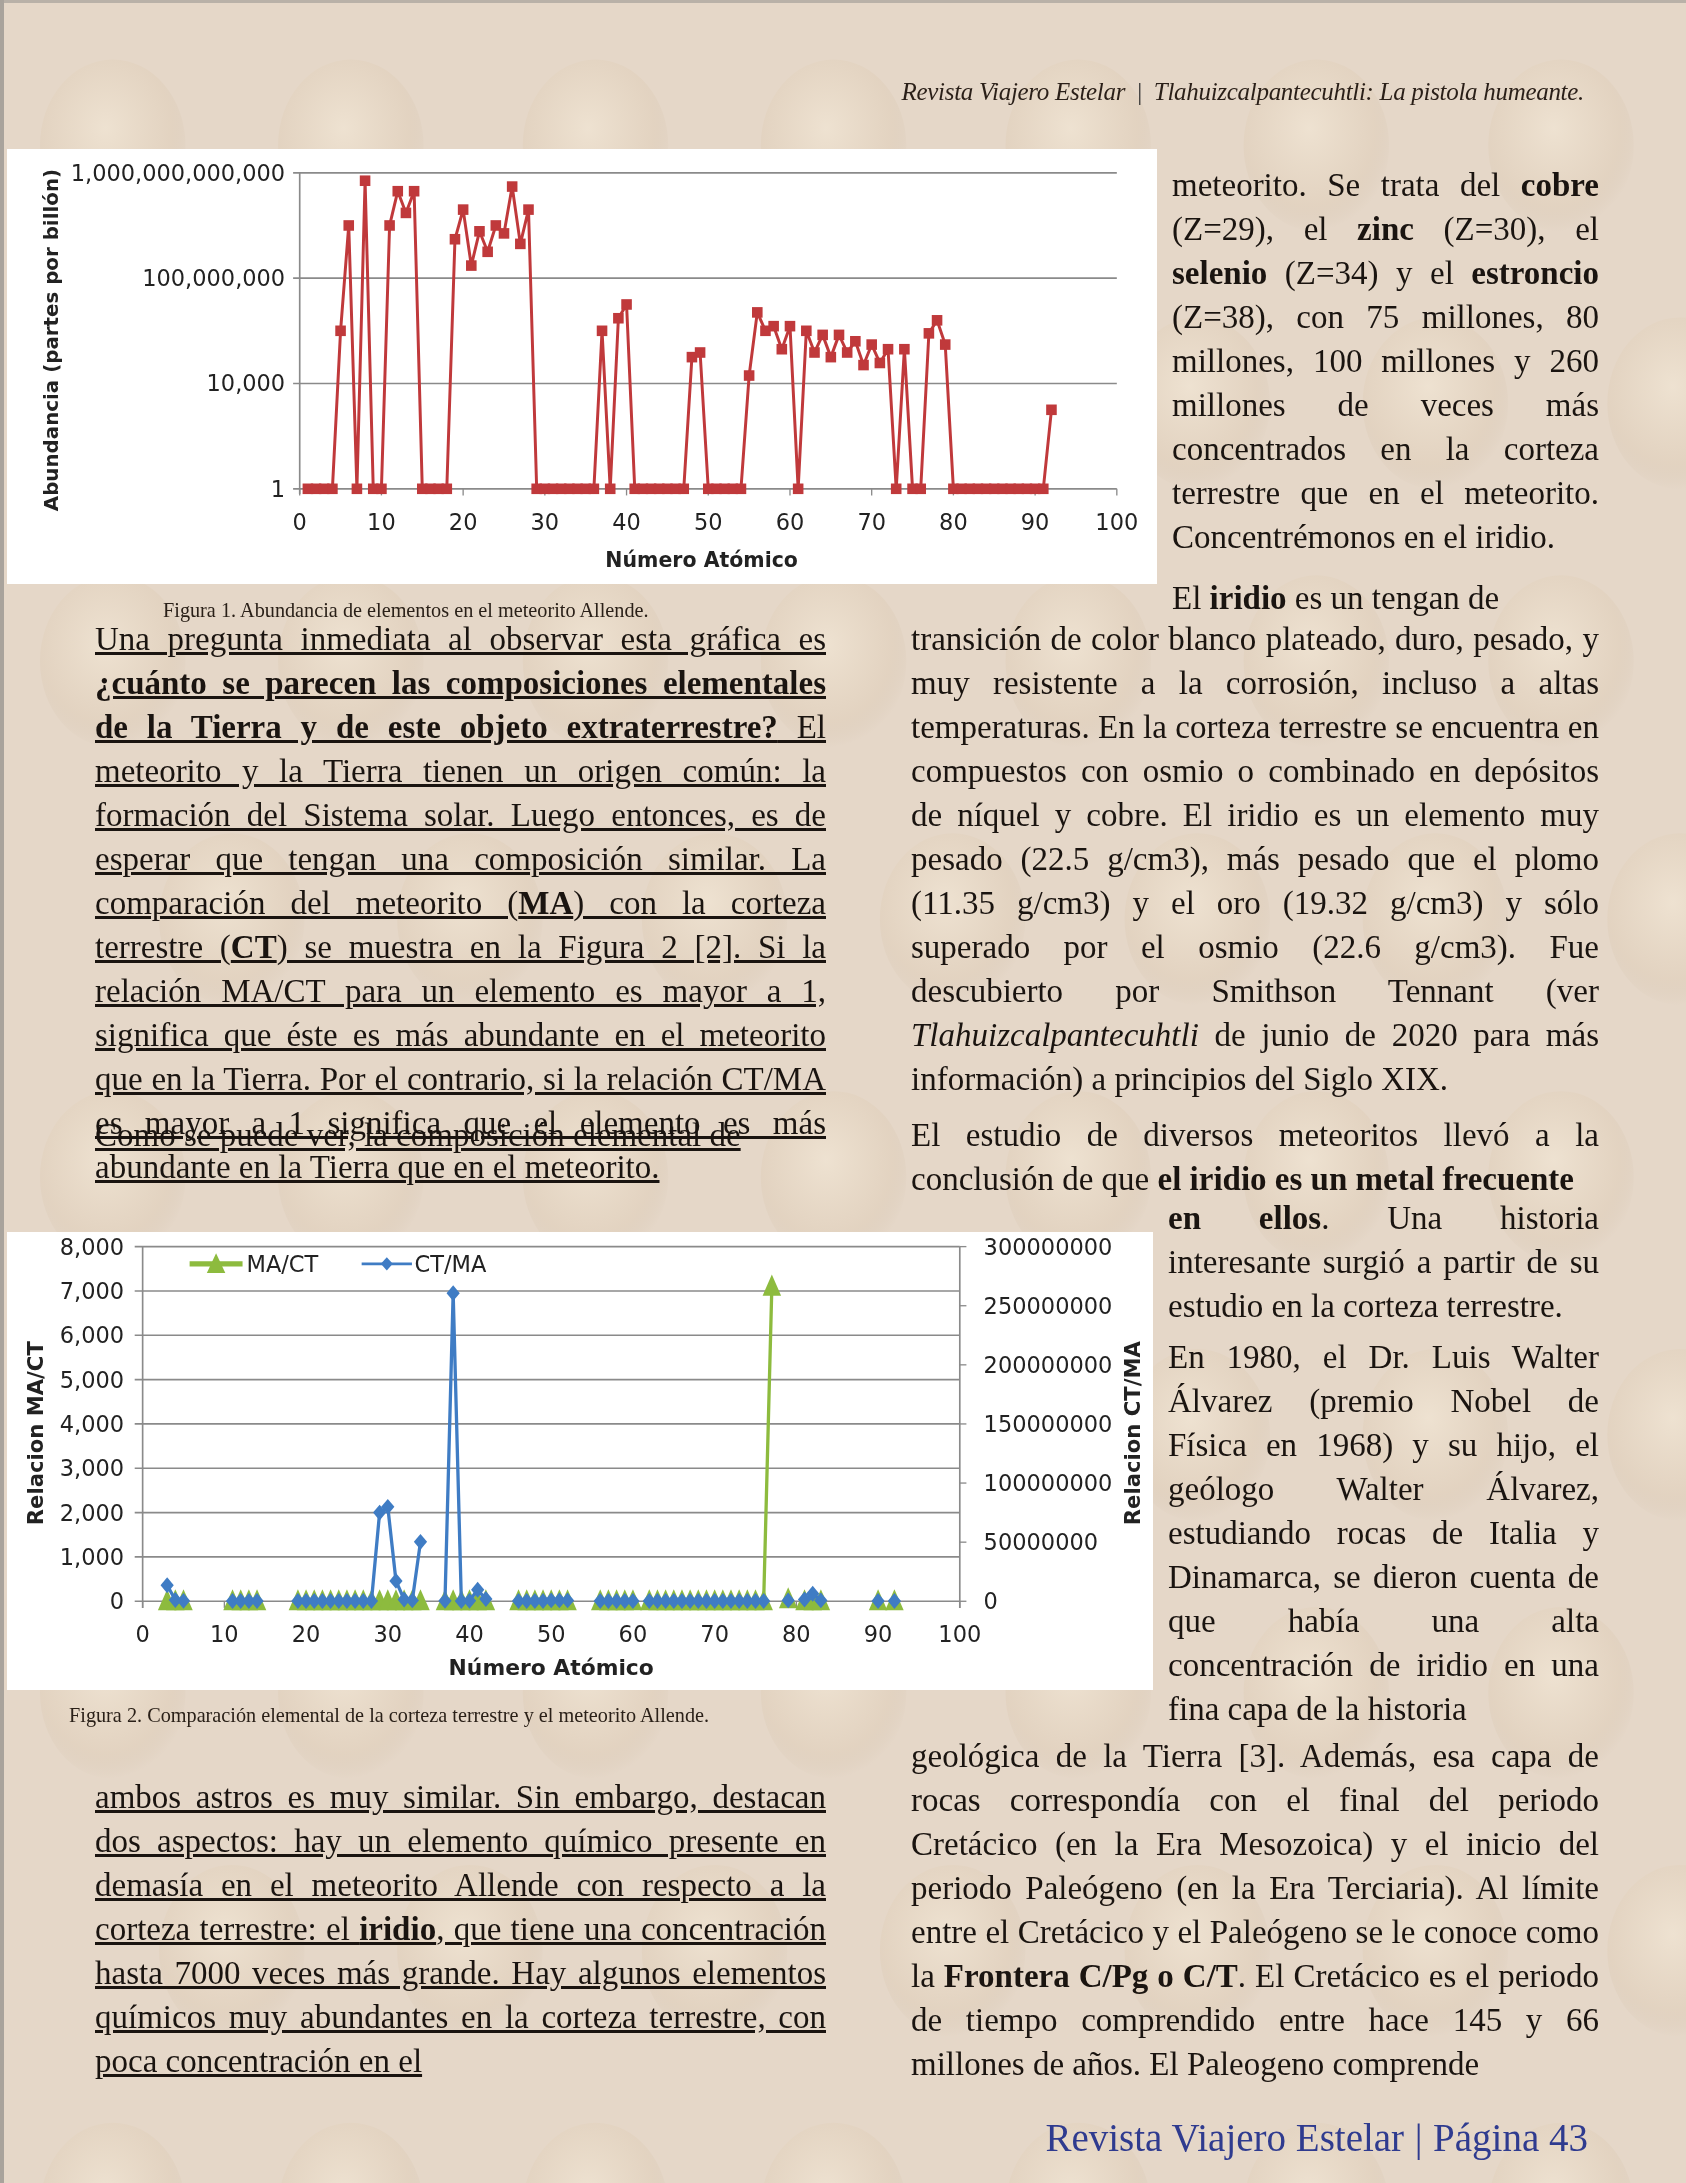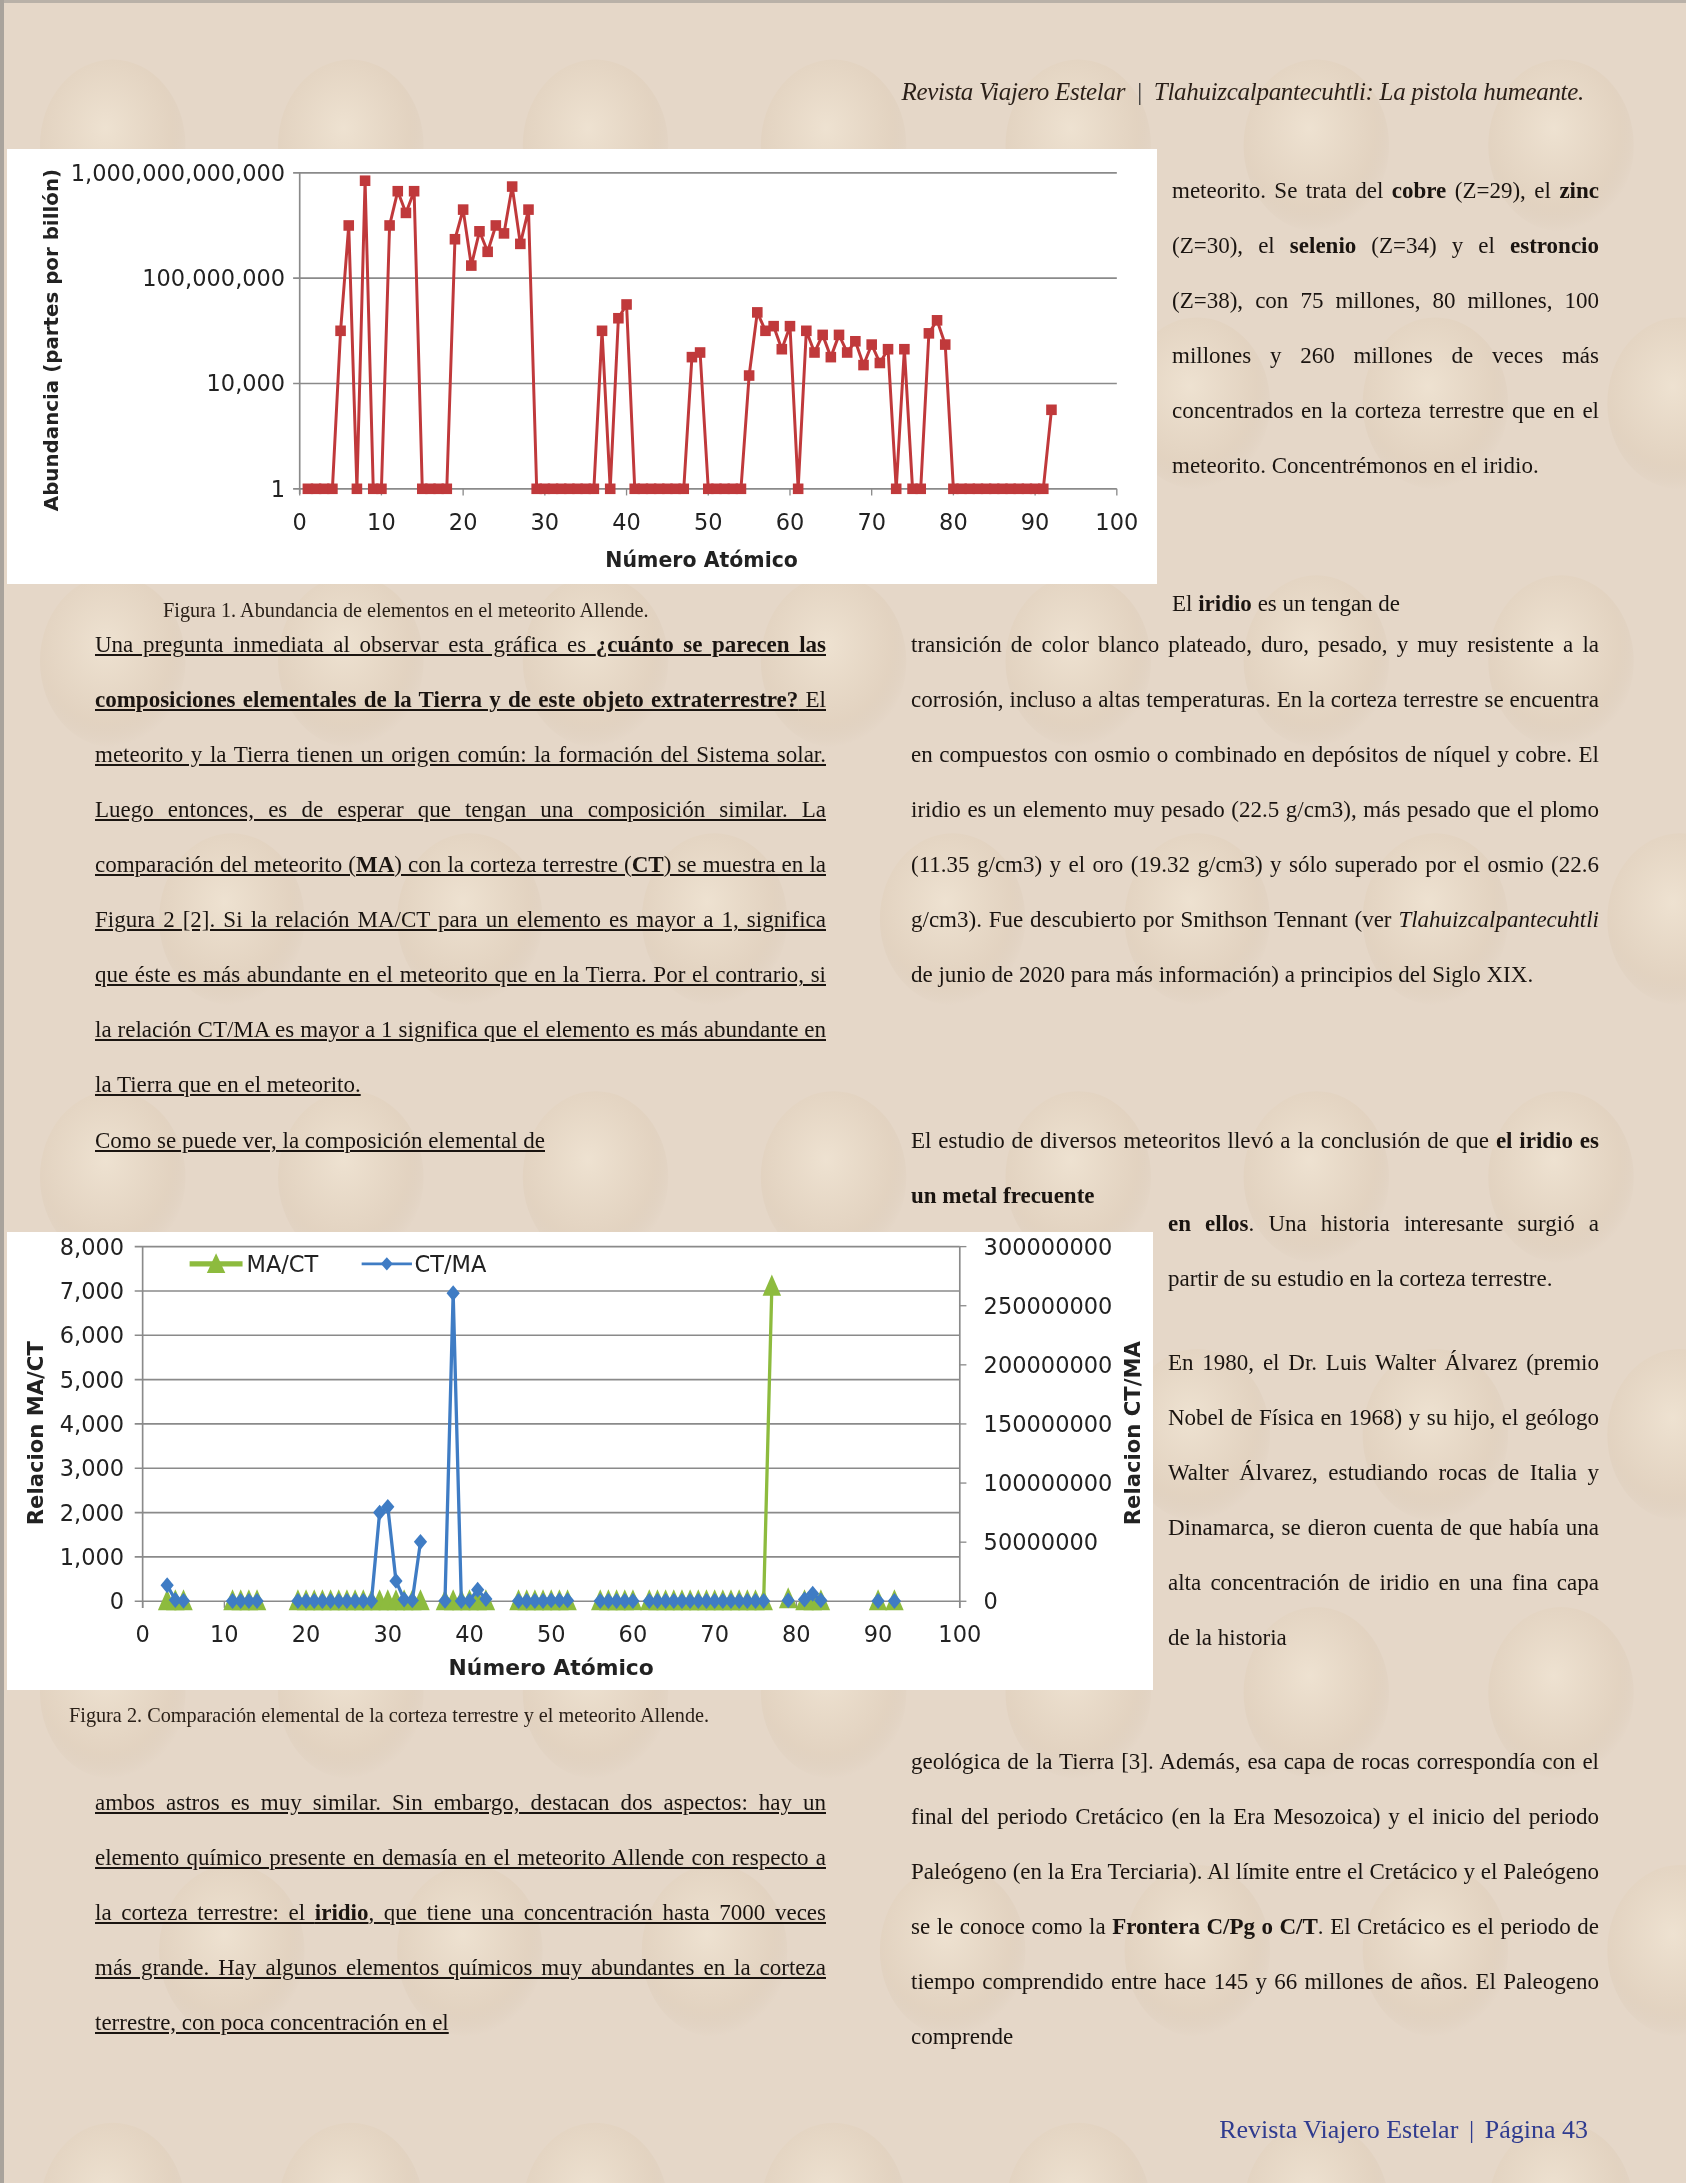--- a/index.html
+++ b/index.html
@@ -3,30 +3,30 @@
 <meta charset="utf-8">
 <style>
   html, body { margin:0; padding:0; }
   body { width:1687px; height:2183px; position:relative; overflow:hidden;
          background:#e5d7c8; font-family:"Liberation Serif", "DejaVu Serif", serif; color:#1a1410; }
   .frame-top { position:absolute; left:0; top:0; width:1687px; height:3.3px; background:#b9b1a8; }
   .frame-left { position:absolute; left:0; top:0; width:4px; height:2183px; background:#a9a39c; }
   .moons { position:absolute; left:0; top:0; width:1687px; height:2183px; pointer-events:none; }
   .header { position:absolute; right:103px; top:78px; font-size:25px; font-style:italic; letter-spacing:-0.3px; color:#2a1f18; white-space:nowrap; }
   .header .sep { font-style:normal; margin:0 12px; color:#333; }
-  .footer { position:absolute; right:99px; top:2115px; font-size:26px; color:#2f3b8f; white-space:nowrap; }
+  .footer { position:absolute; right:99px; top:2115px; font-size:39px; color:#2f3b8f; white-space:nowrap; }
   .footer .sep { margin:0 10.6px; }
   .chart-box { position:absolute; background:#ffffff; }
   #chart1 { left:6.6px; top:149px; width:1150px; height:435px; }
   #chart2 { left:6.6px; top:1232px; width:1146px; height:458px; }
   .chart-box svg { position:absolute; left:0; top:0; }
   .caption { position:absolute; font-size:22px; white-space:nowrap; transform-origin:left top; transform:scaleX(0.92); color:#2a2018; }
   #cap1 { left:163px; top:597px; }
   #cap2 { left:69px; top:1702px; }
-  .para { position:absolute; font-size:23px; line-height:55px; text-align:justify; text-align-last:auto; }
+  .para { position:absolute; font-size:33px; line-height:44px; text-align:justify; text-align-last:auto; }
   .para b { font-weight:bold; }
   .para i { font-style:italic;margin-top:32px; }
   .col-left { left:95px; width:731px;text-decoration:underline; }
   .col-right { left:911px; width:688px; }
   .narrow { left:1172px; width:427px; }
   .narrow2 { left:1168px; width:431px; }
   .axis-text { font-family:"DejaVu Sans", "Liberation Sans", sans-serif; fill:#222; }
 </style>
 </head>
 <body>

